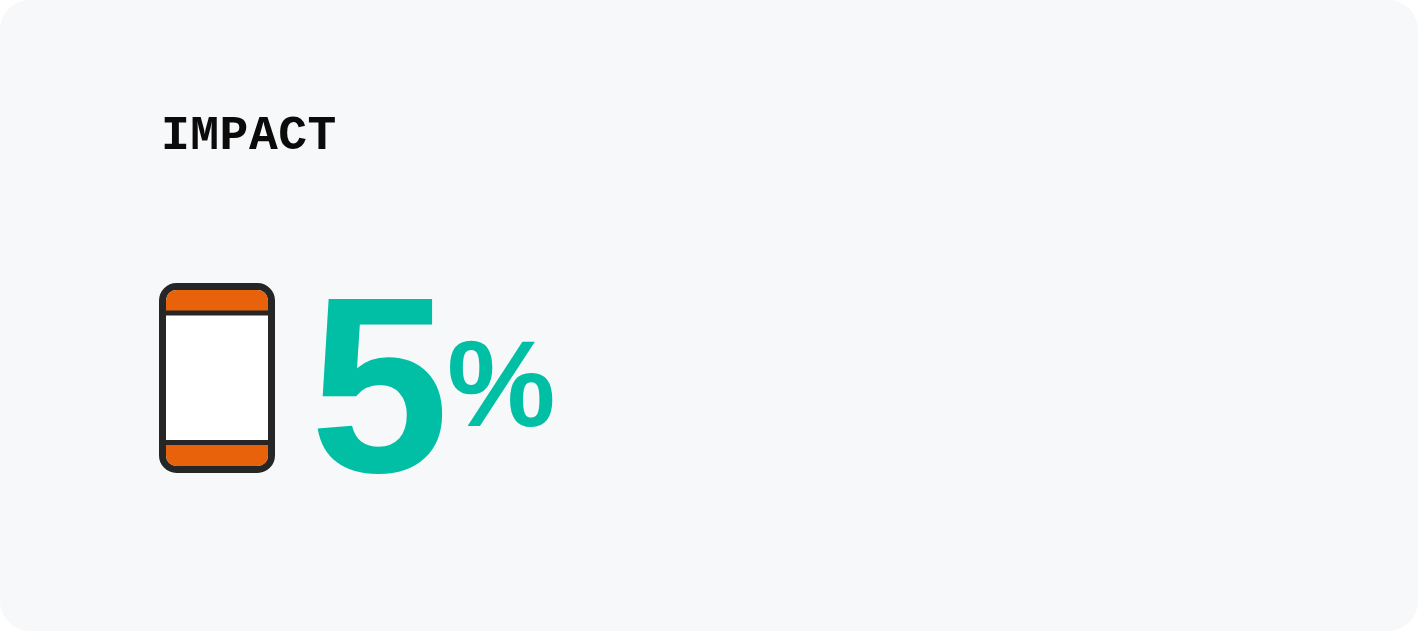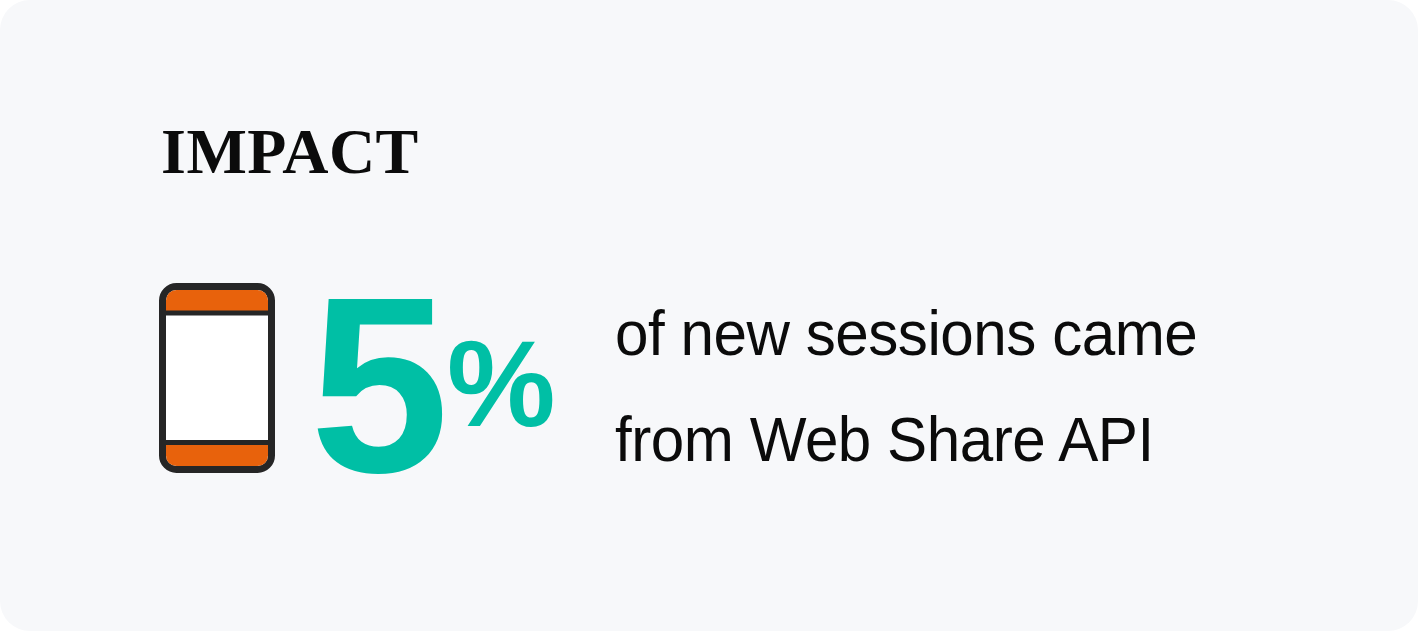--- a/index.html
+++ b/index.html
@@ -23,24 +23,24 @@
     box-sizing: border-box;
     background: #f7f8fa;
     border-radius: 30px;
     overflow: hidden;
   }
 
   
   #eyebrow-title {
     position: absolute;
     left: 161px;
-    top: 112px;
-    font-family: Liberation Serif, serif;
+    top: 96px;
+    font-family: Liberation Mono, monospace;
     font-weight: bold;
-    font-size: 64px;
+    font-size: 48px;
     line-height: 80px;
     letter-spacing: 0.5px;
     color: #0b0b0b;
     white-space: nowrap;
   }
 
   
   #phone-illustration {
     position: absolute;
     left: 155px;
@@ -134,18 +134,14 @@
 
       <rect x="9" y="164" width="106" height="5" fill="#262626"></rect>
     </svg>
   </div>
 
   <div id="stat-figure">
     <span id="stat-number">5</span>
     <span id="stat-unit">%</span>
   </div>
 
-  <div id="stat-description">
-    <div class="desc-line">of new sessions came</div>
-    <div class="desc-line">from Web Share API</div>
-  </div>
 
 </div>
 
 </body></html>

